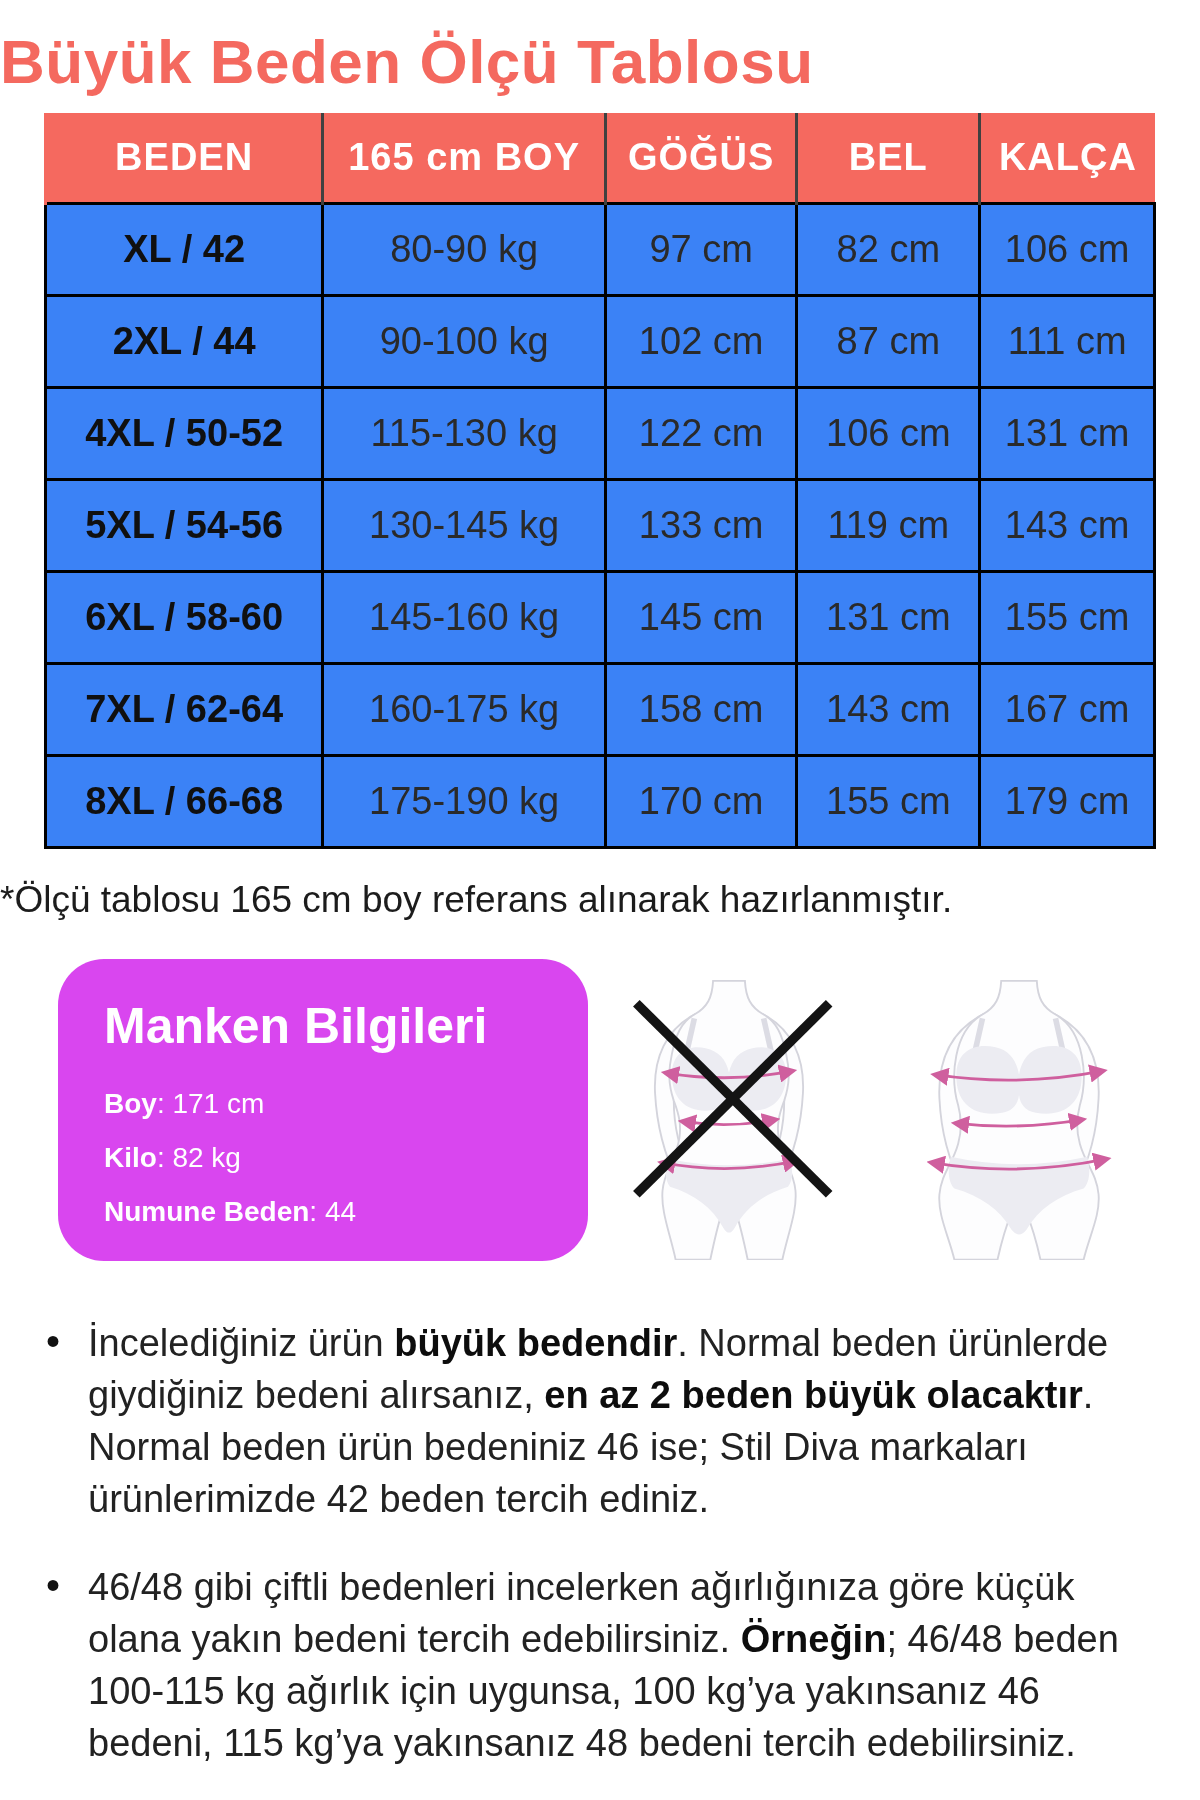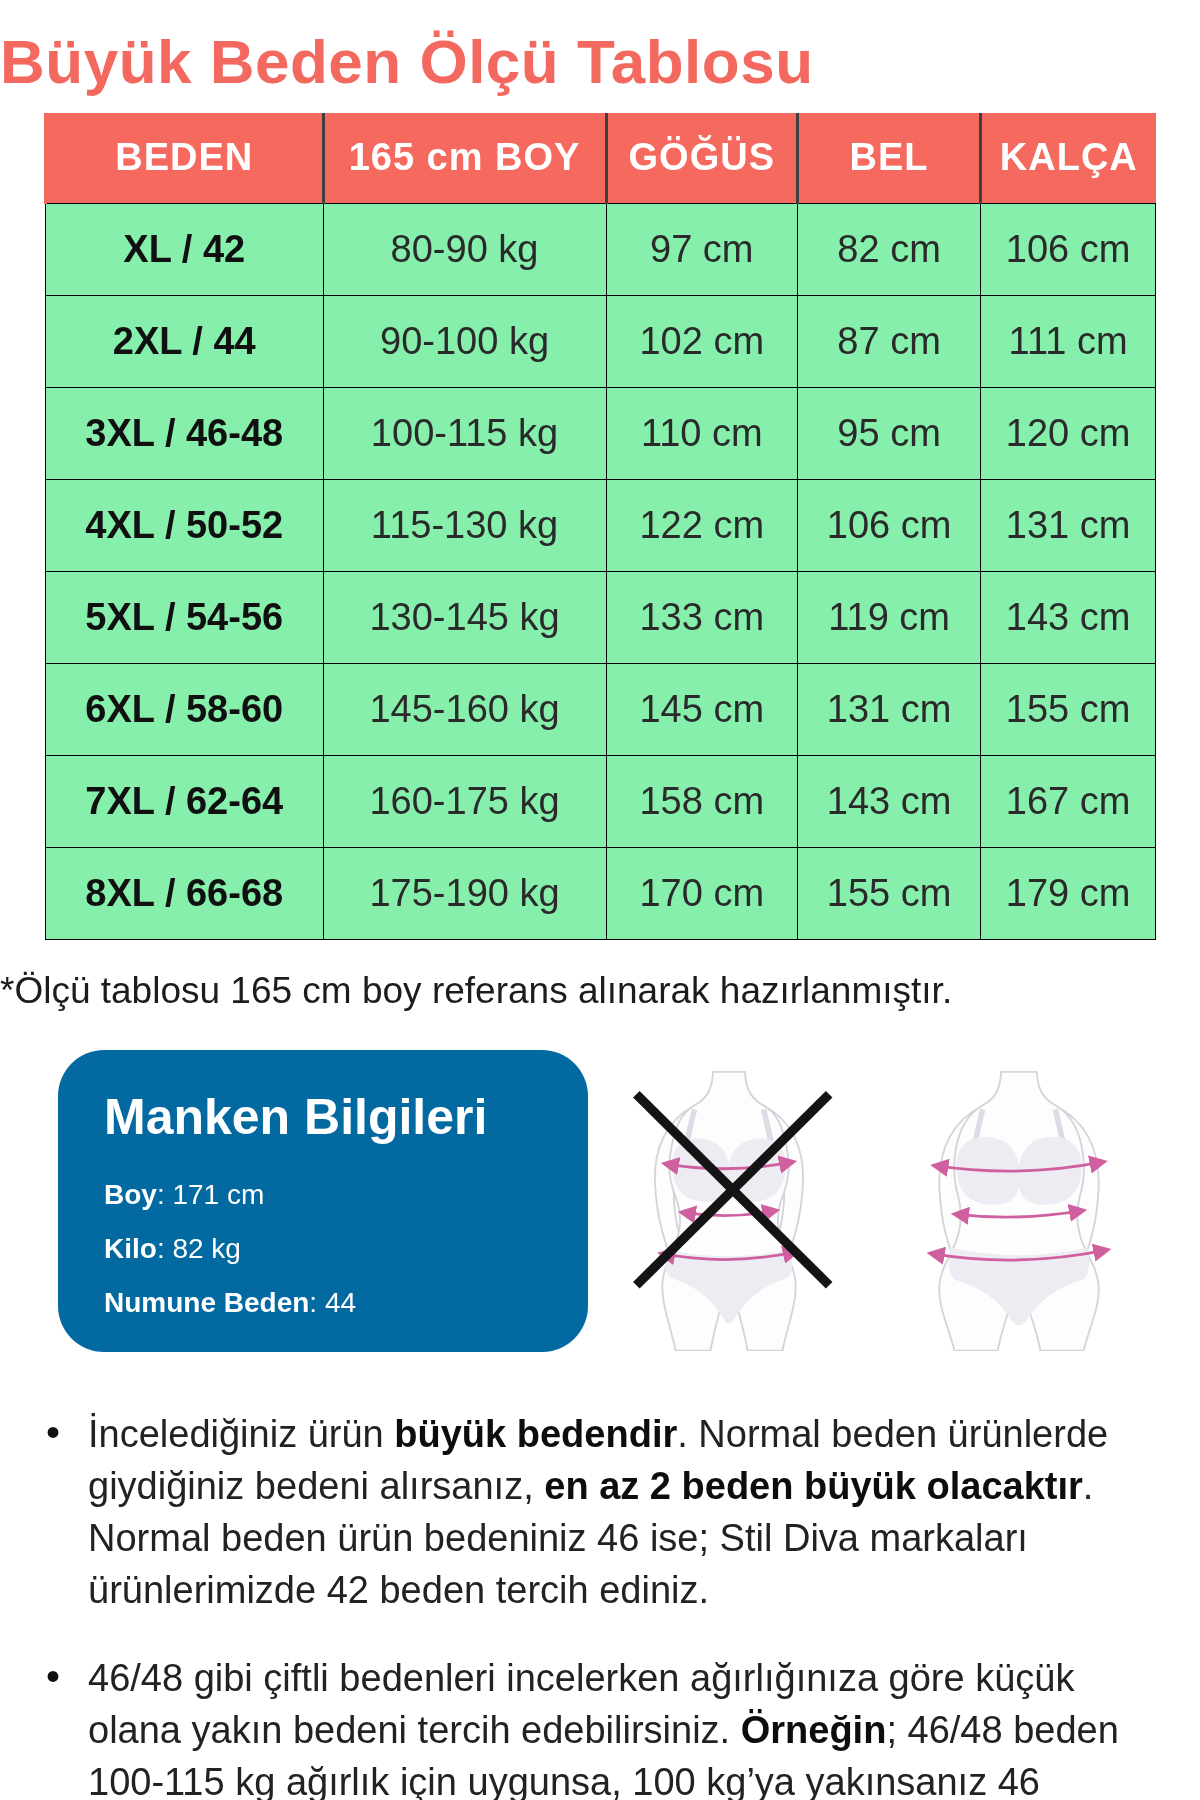--- a/index.html
+++ b/index.html
@@ -33,42 +33,42 @@
     background:#f5695f;
     color:#ffffff;
     font-size:38px;
     font-weight:700;
     height:90px;
     letter-spacing:1px;
     border-left:3px solid #404040;
   }
   .size-table th:first-child { border-left:3px solid #f5695f; }
   .size-table td {
-    background:#86efac;
-    border:1px solid #000000;
+    background:#3b82f6;
+    border:3px solid #000000;
     font-size:38px;
     color:#2a2a2a;
     height:92px;
   }
   .size-table td:first-child { font-weight:700; color:#101010; }
   .footnote {
     margin-top:30px;
     text-align:left;
     font-size:37px;
     color:#1c1c1c;
   }
   .info-row {
     margin:38px 40px 0 58px;
     display:flex;
     align-items:stretch;
   }
   .model-card {
     width:530px;
     height:302px;
-    background:#0369a1;
+    background:#d946ef;
     border-radius:46px;
     color:#ffffff;
     padding:38px 44px 0 46px;
     flex:none;
   }
   .model-card .card-title {
     font-size:50px;
     font-weight:800;
     margin-bottom:22px;
   }
@@ -134,27 +134,20 @@
         <td>106 cm</td>
       </tr>
       <tr>
         <td>2XL / 44</td>
         <td>90-100 kg</td>
         <td>102 cm</td>
         <td>87 cm</td>
         <td>111 cm</td>
       </tr>
       <tr>
-        <td>3XL / 46-48</td>
-        <td>100-115 kg</td>
-        <td>110 cm</td>
-        <td>95 cm</td>
-        <td>120 cm</td>
-      </tr>
-      <tr>
         <td>4XL / 50-52</td>
         <td>115-130 kg</td>
         <td>122 cm</td>
         <td>106 cm</td>
         <td>131 cm</td>
       </tr>
       <tr>
         <td>5XL / 54-56</td>
         <td>130-145 kg</td>
         <td>133 cm</td>

